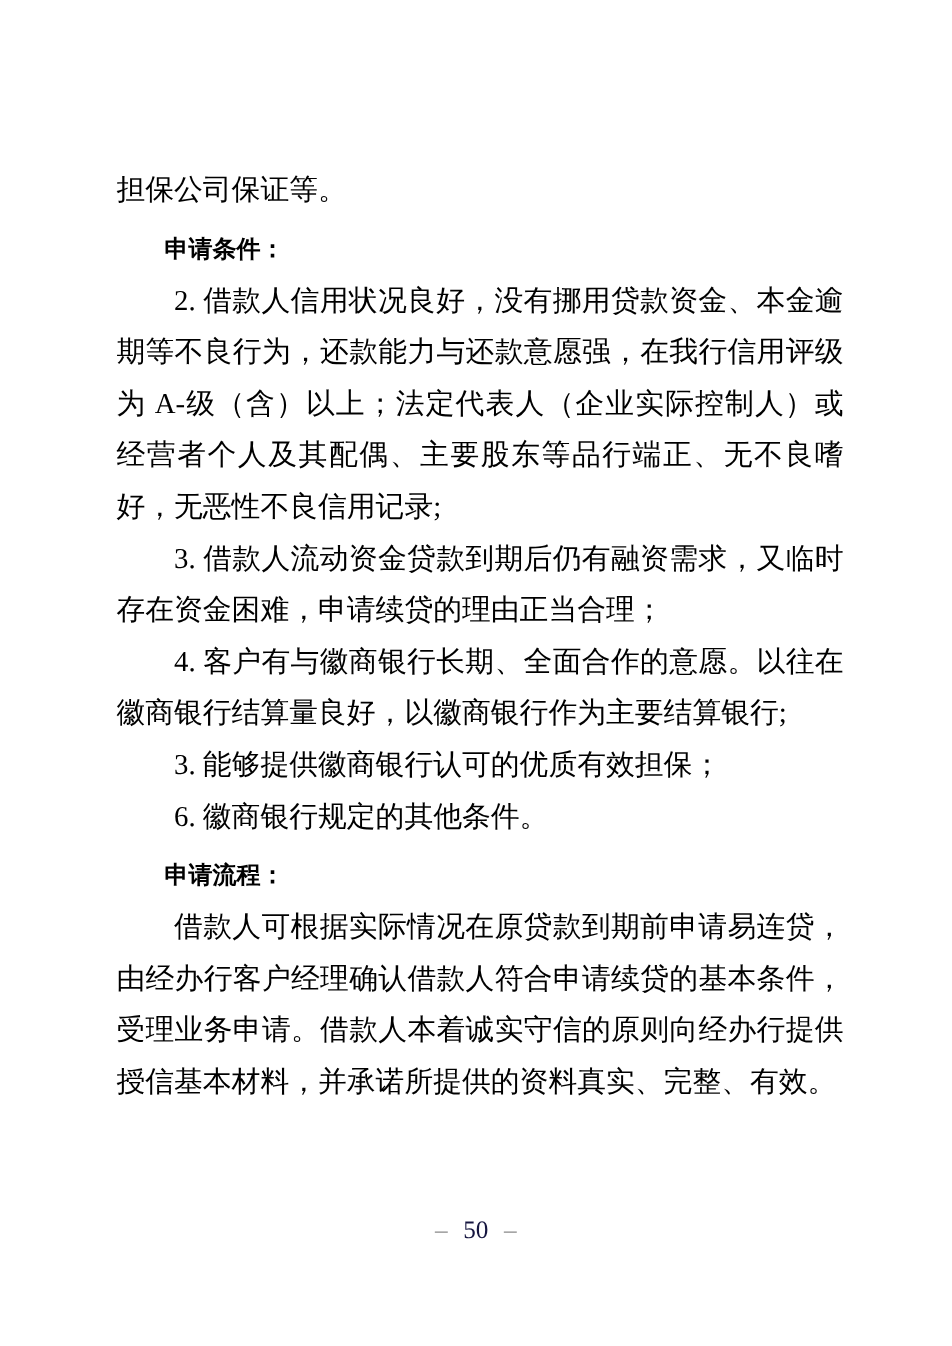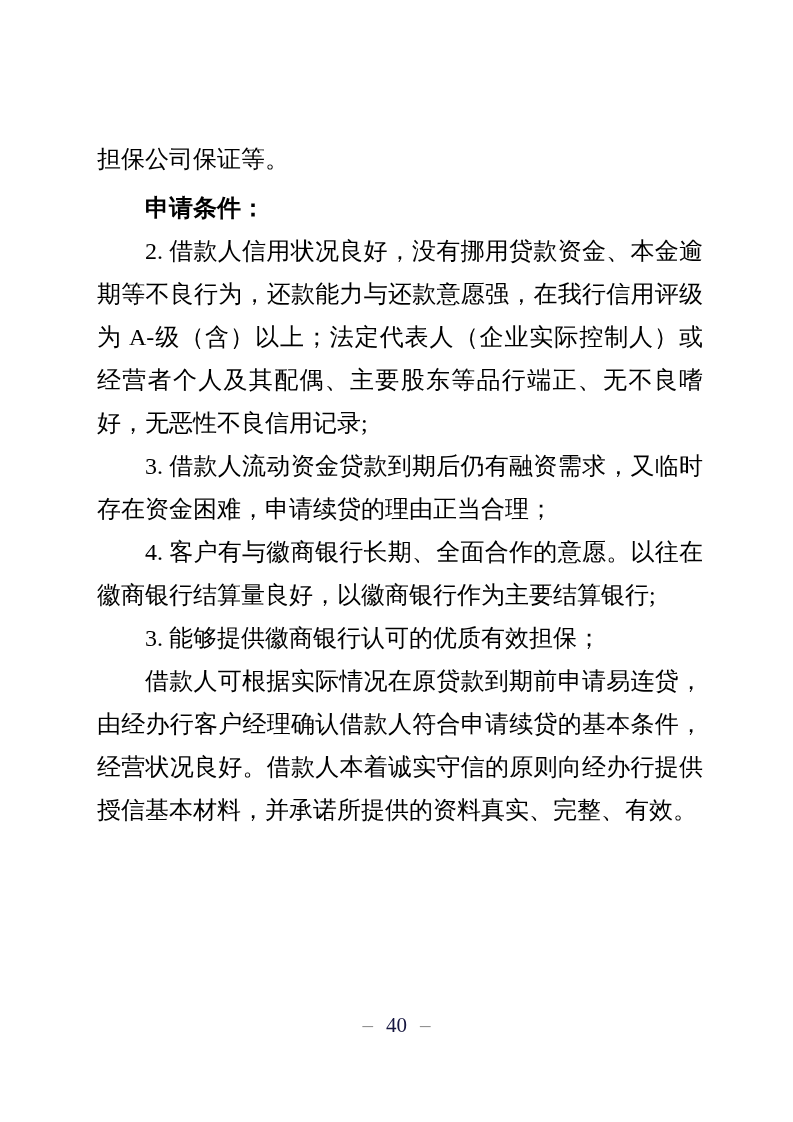--- a/index.html
+++ b/index.html
@@ -34,21 +34,21 @@
   }
   .text-block p {
     margin: 0;
     text-indent: 2em;
   }
   .text-block p.continuation {
     text-indent: 0;
   }
   .section-heading {
     margin: 6px 0 0 0;
-    font-size: 24px;
+    font-size: 20px;
     line-height: 43px;
     font-weight: bold;
     text-indent: 2em;
     text-align: left;
   }
   .page-footer {
     position: absolute;
     top: 1012px;
     left: 0;
     width: 793px;
@@ -78,23 +78,25 @@
 
 
     <p>2. 借款人信用状况良好，没有挪用贷款资金、本金逾期等不良行为，还款能力与还款意愿强，在我行信用评级为 A-级（含）以上；法定代表人（企业实际控制人）或经营者个人及其配偶、主要股东等品行端正、无不良嗜好，无恶性不良信用记录;</p>
 
     <p>3. 借款人流动资金贷款到期后仍有融资需求，又临时存在资金困难，申请续贷的理由正当合理；</p>
 
     <p>4. 客户有与徽商银行长期、全面合作的意愿。以往在徽商银行结算量良好，以徽商银行作为主要结算银行;</p>
 
     <p>3. 能够提供徽商银行认可的优质有效担保；</p>
 
+    <p>6. 徽商银行规定的其他条件。</p>
 
+    <h3 class="section-heading">申请流程：</h3>
 
-    <p>借款人可根据实际情况在原贷款到期前申请易连贷，由经办行客户经理确认借款人符合申请续贷的基本条件，经营状况良好。借款人本着诚实守信的原则向经办行提供授信基本材料，并承诺所提供的资料真实、完整、有效。</p>
+    <p>借款人可根据实际情况在原贷款到期前申请易连贷，由经办行客户经理确认借款人符合申请续贷的基本条件，受理业务申请。借款人本着诚实守信的原则向经办行提供授信基本材料，并承诺所提供的资料真实、完整、有效。</p>
 
   </div>
 
   <div class="page-footer">
-    <span class="dash">–</span><span class="num">40</span><span class="dash">–</span>
+    <span class="dash">–</span><span class="num">50</span><span class="dash">–</span>
   </div>
 
 </div>
 
 </body></html>

